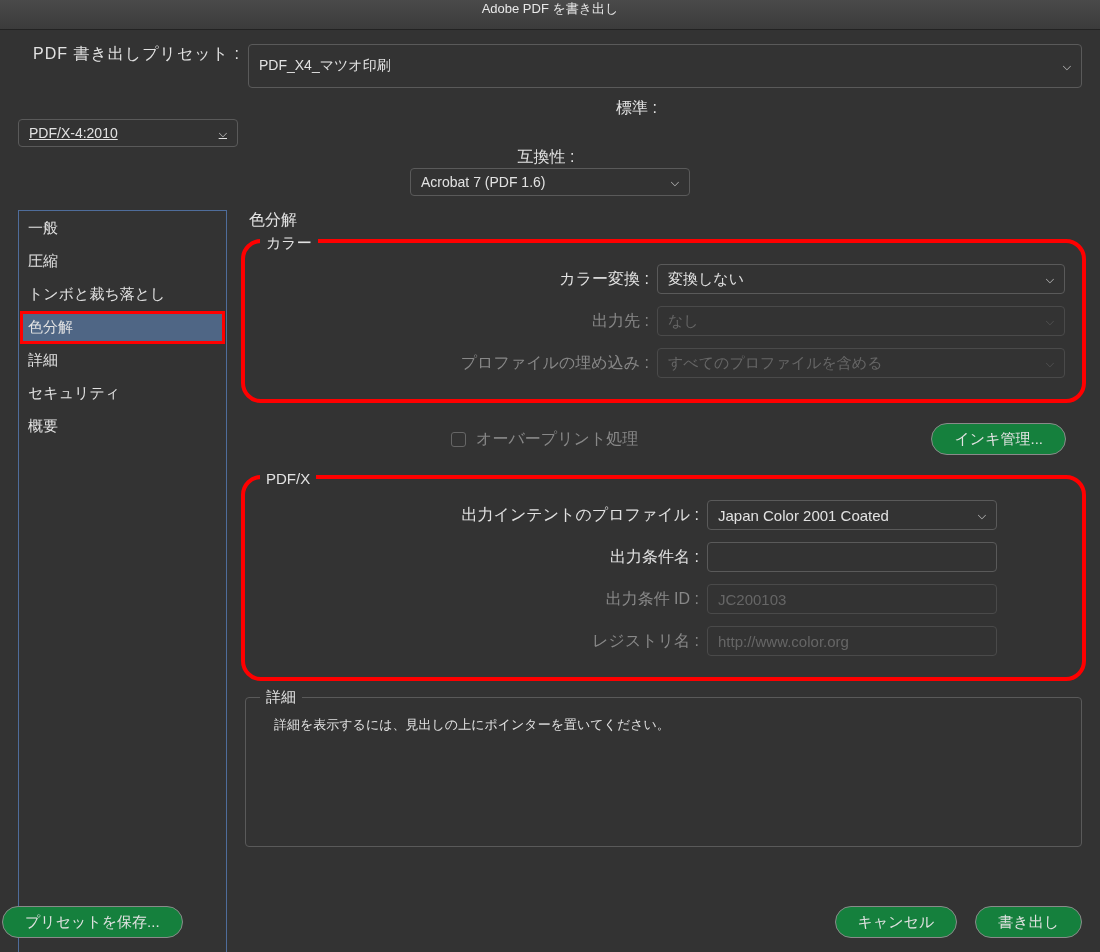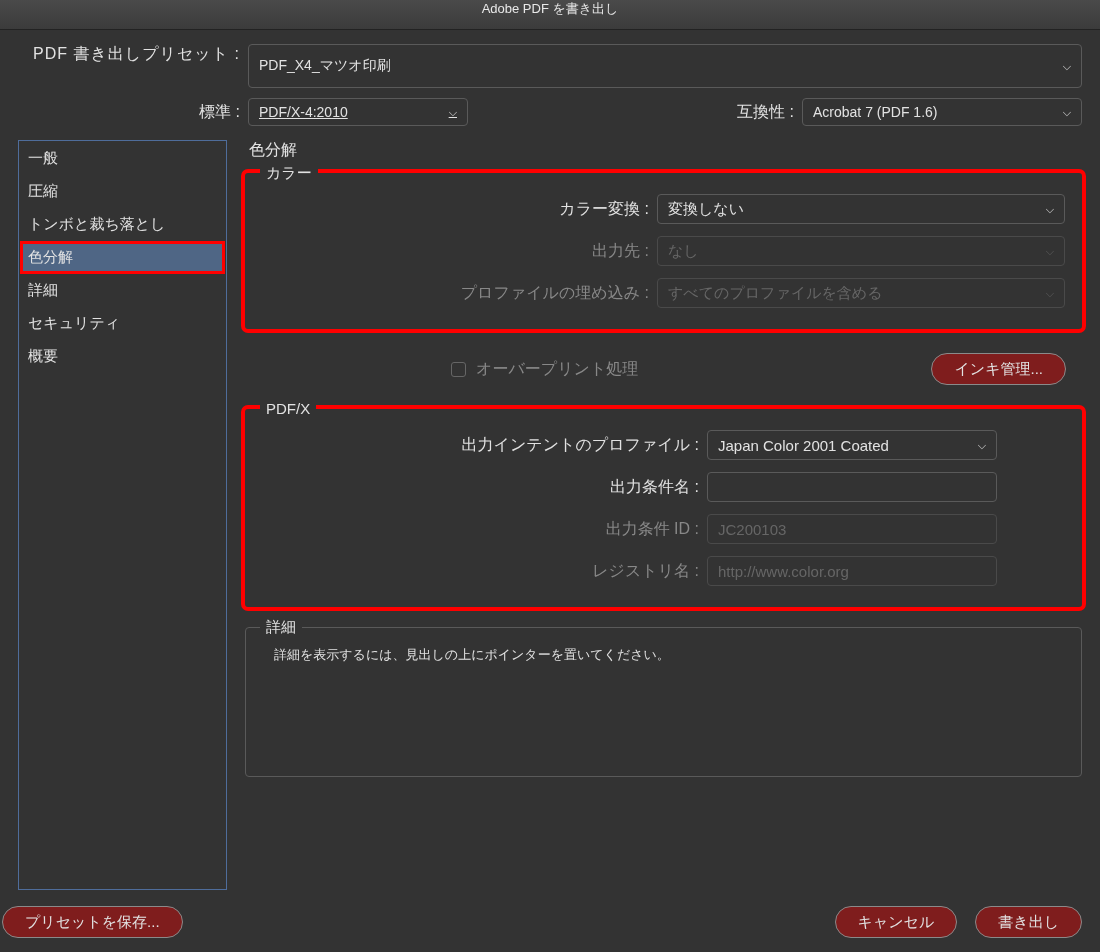--- a/index.html
+++ b/index.html
@@ -51,20 +51,21 @@
       display: flex;
       align-items: center;
       padding: 0 10px;
       color: #e2e2e2;
       justify-content: space-between;
     }
     .standard-row {
       display: flex;
       align-items: center;
       margin-bottom: 14px;
+      flex-direction: column;
     }
     .standard-label {
       width: 230px;
       text-align: right;
       padding-right: 8px;
       color: #e2e2e2;
       font-size: 16px;
     }
     .standard-dropdown {
       width: 220px;
@@ -131,21 +132,21 @@
       flex-direction: column;
     }
     .panel-title {
       color: #e2e2e2;
       font-size: 16px;
       margin-bottom: 12px;
       padding-left: 4px;
     }
     .fieldset {
       border: 1px solid #5a5a5a;
-      border-radius: 3px;
+      border-radius: 16px;
       padding: 20px 16px 20px 16px;
       position: relative;
       margin-bottom: 20px;
     }
     .fieldset.highlight {
       outline: 4px solid #ff0000;
       outline-offset: 0px;
       border-color: transparent;
     }
     .fs-legend {
@@ -231,21 +232,21 @@
       height: 15px;
       border: 1px solid #666;
       border-radius: 3px;
       background: #333;
     }
     .pill-btn {
       height: 32px;
       padding: 0 22px;
       border: 1px solid #8a8a8a;
       border-radius: 16px;
-      background: #7f1d1d;
+      background: #15803d;
       color: #e2e2e2;
       display: flex;
       align-items: center;
       font-size: 15px;
       cursor: pointer;
     }
     .pdfx .field-label {
       width: 445px;
     }
     .pdfx .field-dropdown, .pdfx .field-input {

